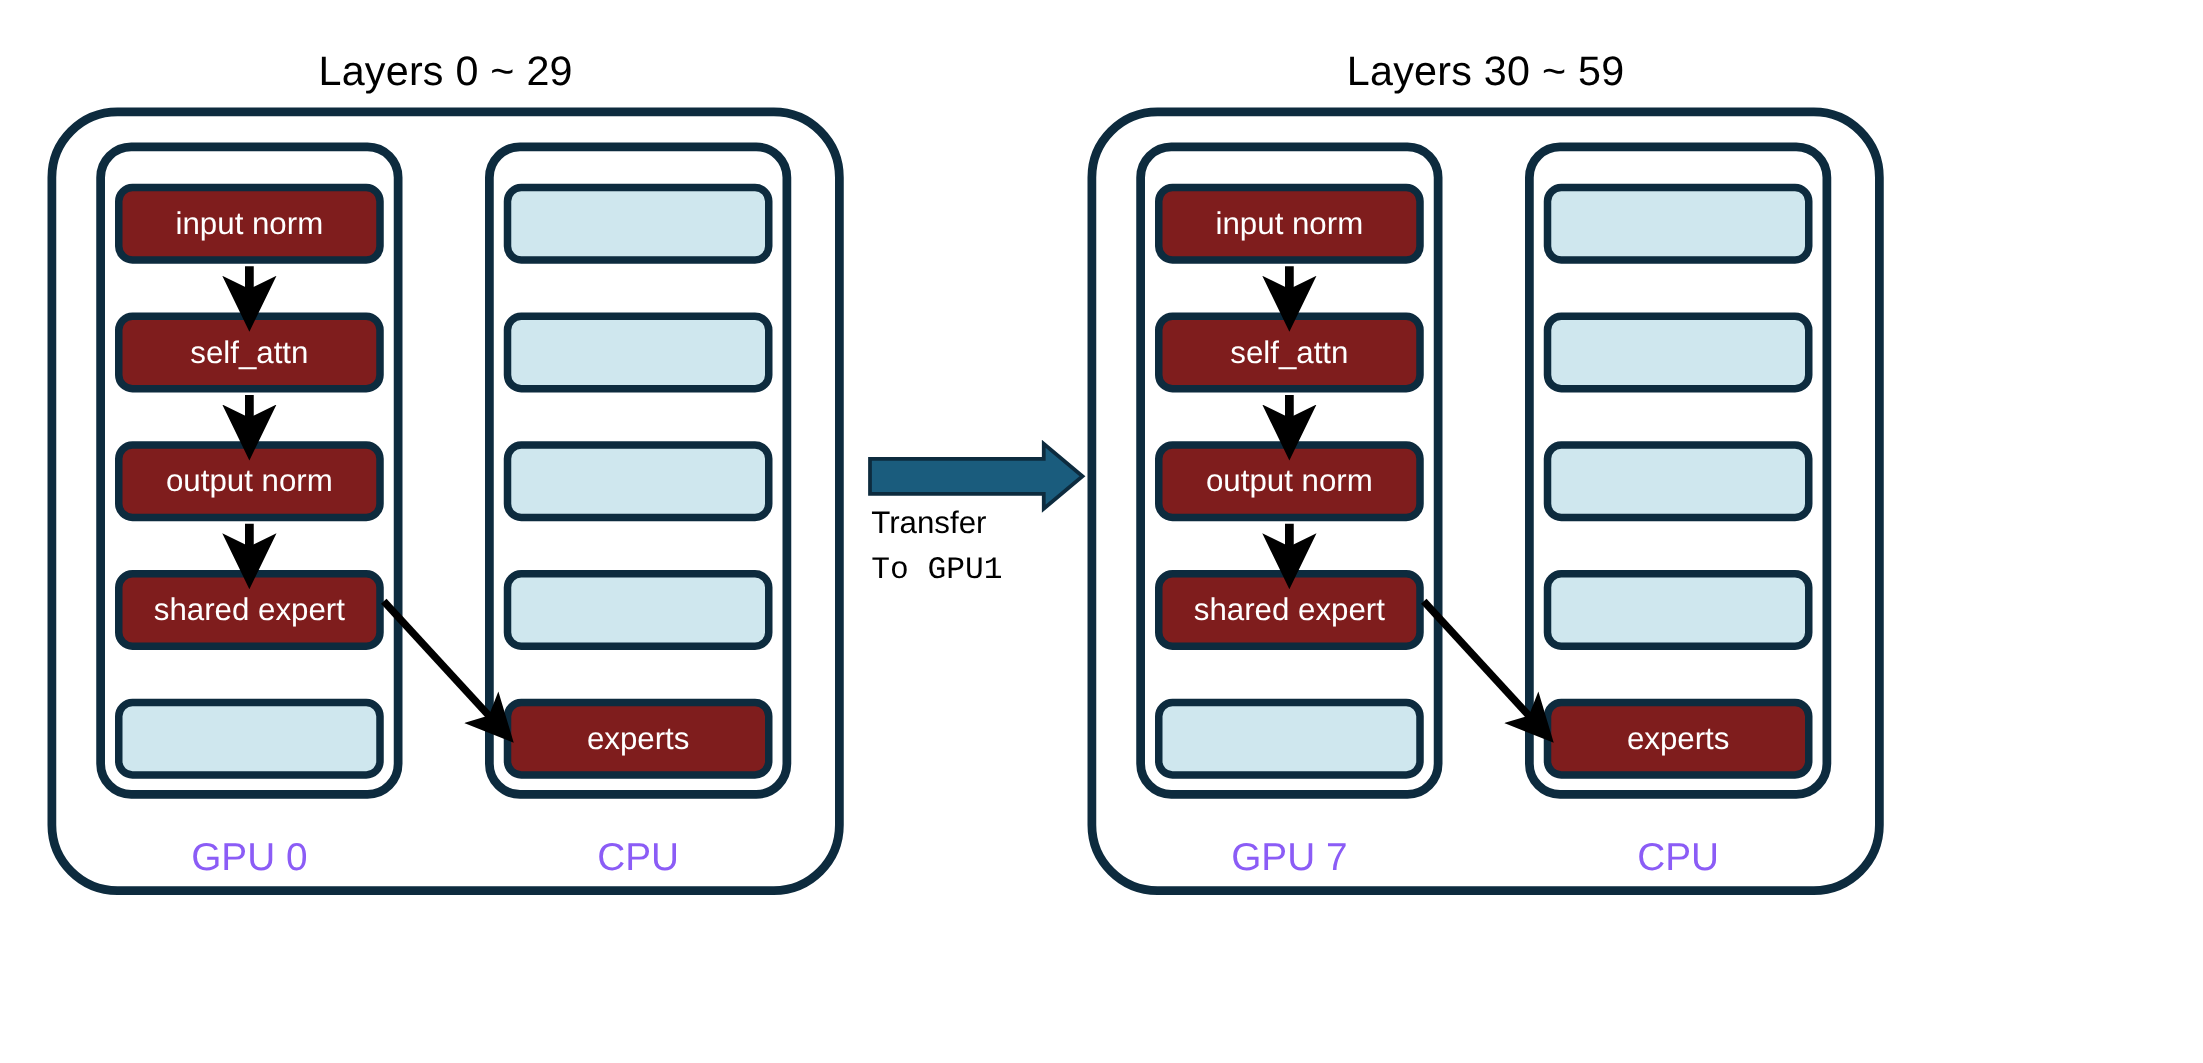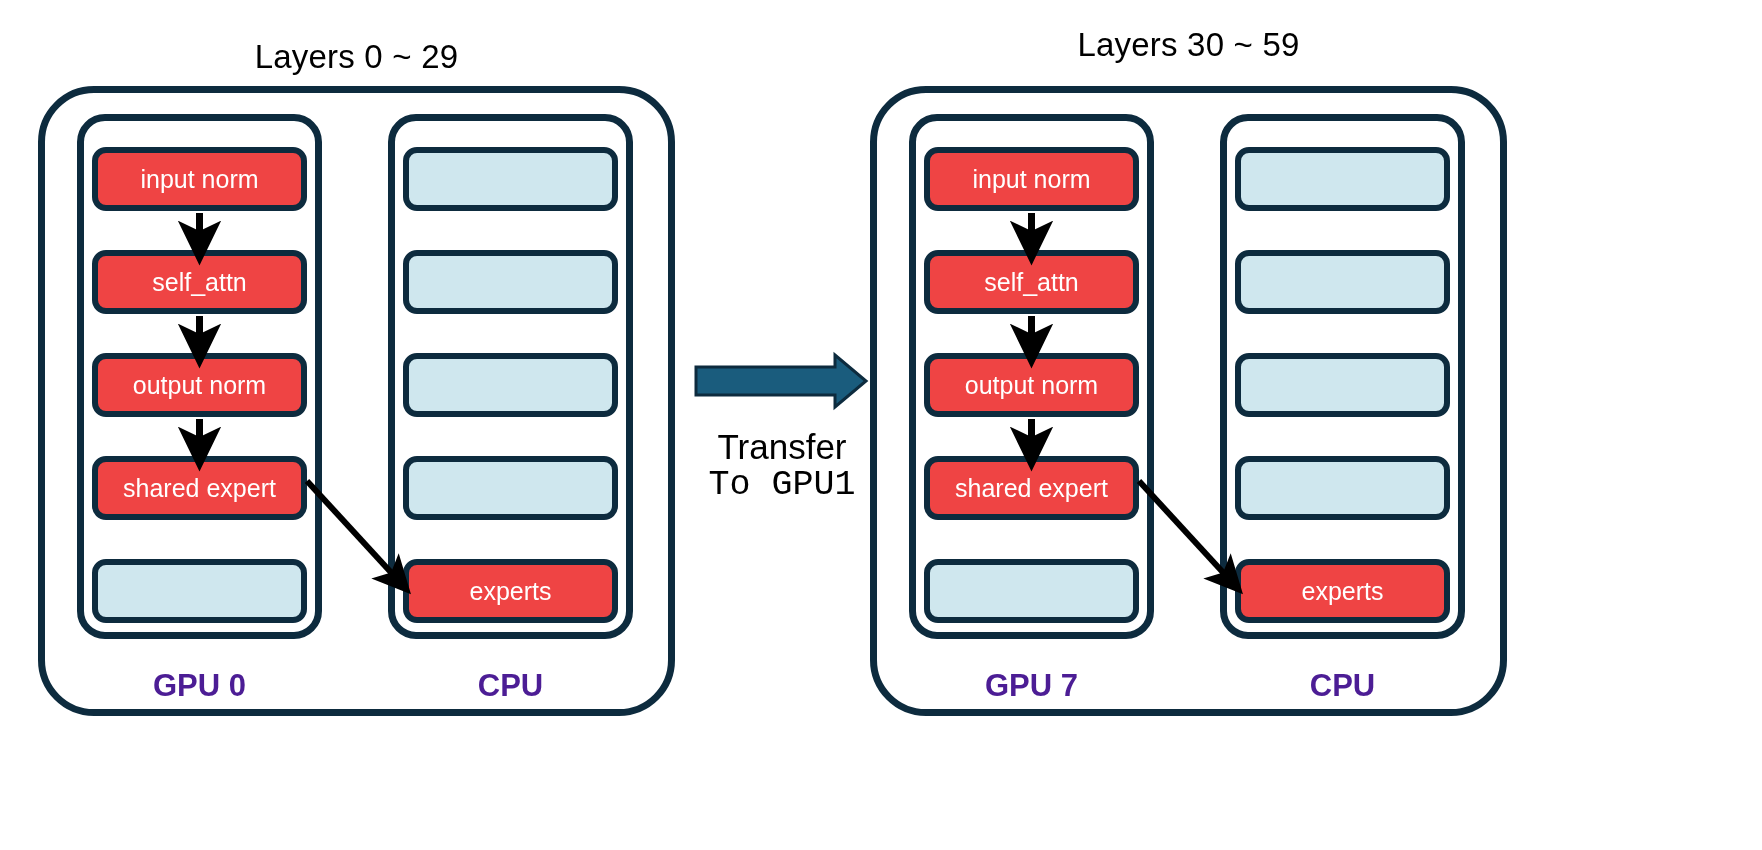--- a/index.html
+++ b/index.html
@@ -60,43 +60,41 @@
     border: 6px solid #0d2b3e;
     border-radius: 14px;
     display: flex;
     align-items: center;
     justify-content: center;
     font-size: 25px;
     line-height: 28px;
     color: #ffffff;
     white-space: nowrap;
   }
-  .block.active { background: #ef4444; }
+  .block.active { background: #7f1d1d; }
   .block.idle   { background: #cfe7ee; }
 
   
   .device-caption {
     position: absolute;
     text-align: center;
     font-size: 31px;
     line-height: 36px;
-    color: #4c1d95;
+    color: #8b5cf6;
     white-space: nowrap;
-    font-weight: bold;
   }
 
   
   .transfer-label {
     position: absolute;
-    font-size: 35px;
+    font-size: 25px;
     line-height: 40px;
     color: #000000;
-    text-align: center;
+    text-align: left;
     white-space: nowrap;
-    margin-top: 29px;
   }
 
   svg.overlay {
     position: absolute;
     left: 0; top: 0;
     width: 1762px;
     height: 850px;
     pointer-events: none;
     overflow: visible;
   }
@@ -125,21 +123,21 @@
   <div class="block idle" style="left:403px; top:353px; width:215px; height:64px;"></div>
   <div class="block idle" style="left:403px; top:456px; width:215px; height:64px;"></div>
   <div class="block active" style="left:403px; top:559px; width:215px; height:64px;">experts</div>
 
   <div class="device-caption" style="left:77px; top:668px; width:245px;">GPU 0</div>
   <div class="device-caption" style="left:388px; top:668px; width:245px;">CPU</div>
 
   <div class="transfer-label" style="left:697px; top:398px; width:170px;">Transfer</div>
   <div class="transfer-label" style="left:697px; top:436px; width:170px;font-family:Liberation Mono, monospace;">To GPU1</div>
 
-  <div class="group-title" style="left:870px; top:26px; width:637px;">Layers 30 ~ 59</div>
+  <div class="group-title" style="left:870px; top:38px; width:637px;">Layers 30 ~ 59</div>
 
   <div class="device-shell" style="left:870px; top:86px; width:637px; height:630px;"></div>
 
   <div class="mem-column" style="left:909px; top:114px; width:245px; height:525px;"></div>
 
   <div class="block active" style="left:924px; top:147px;  width:215px; height:64px;">input norm</div>
   <div class="block active" style="left:924px; top:250px; width:215px; height:64px;">self_attn</div>
   <div class="block active" style="left:924px; top:353px; width:215px; height:64px;">output norm</div>
   <div class="block active" style="left:924px; top:456px; width:215px; height:64px;">shared expert</div>
   <div class="block idle" style="left:924px; top:559px; width:215px; height:64px;"></div>

